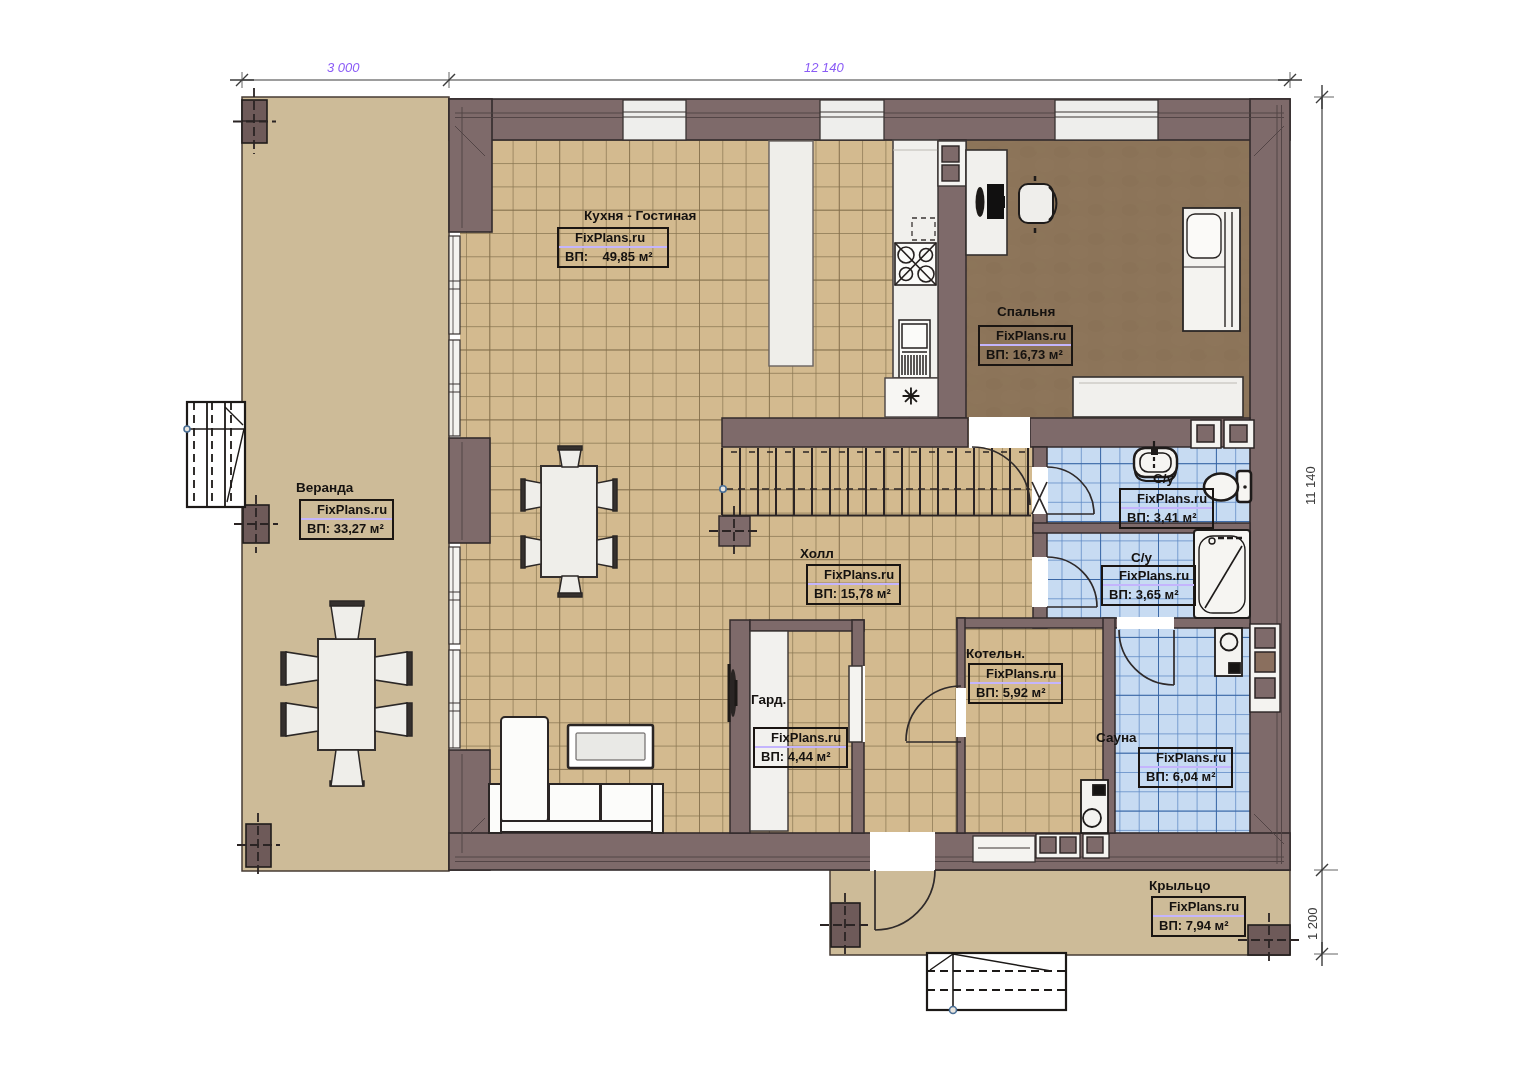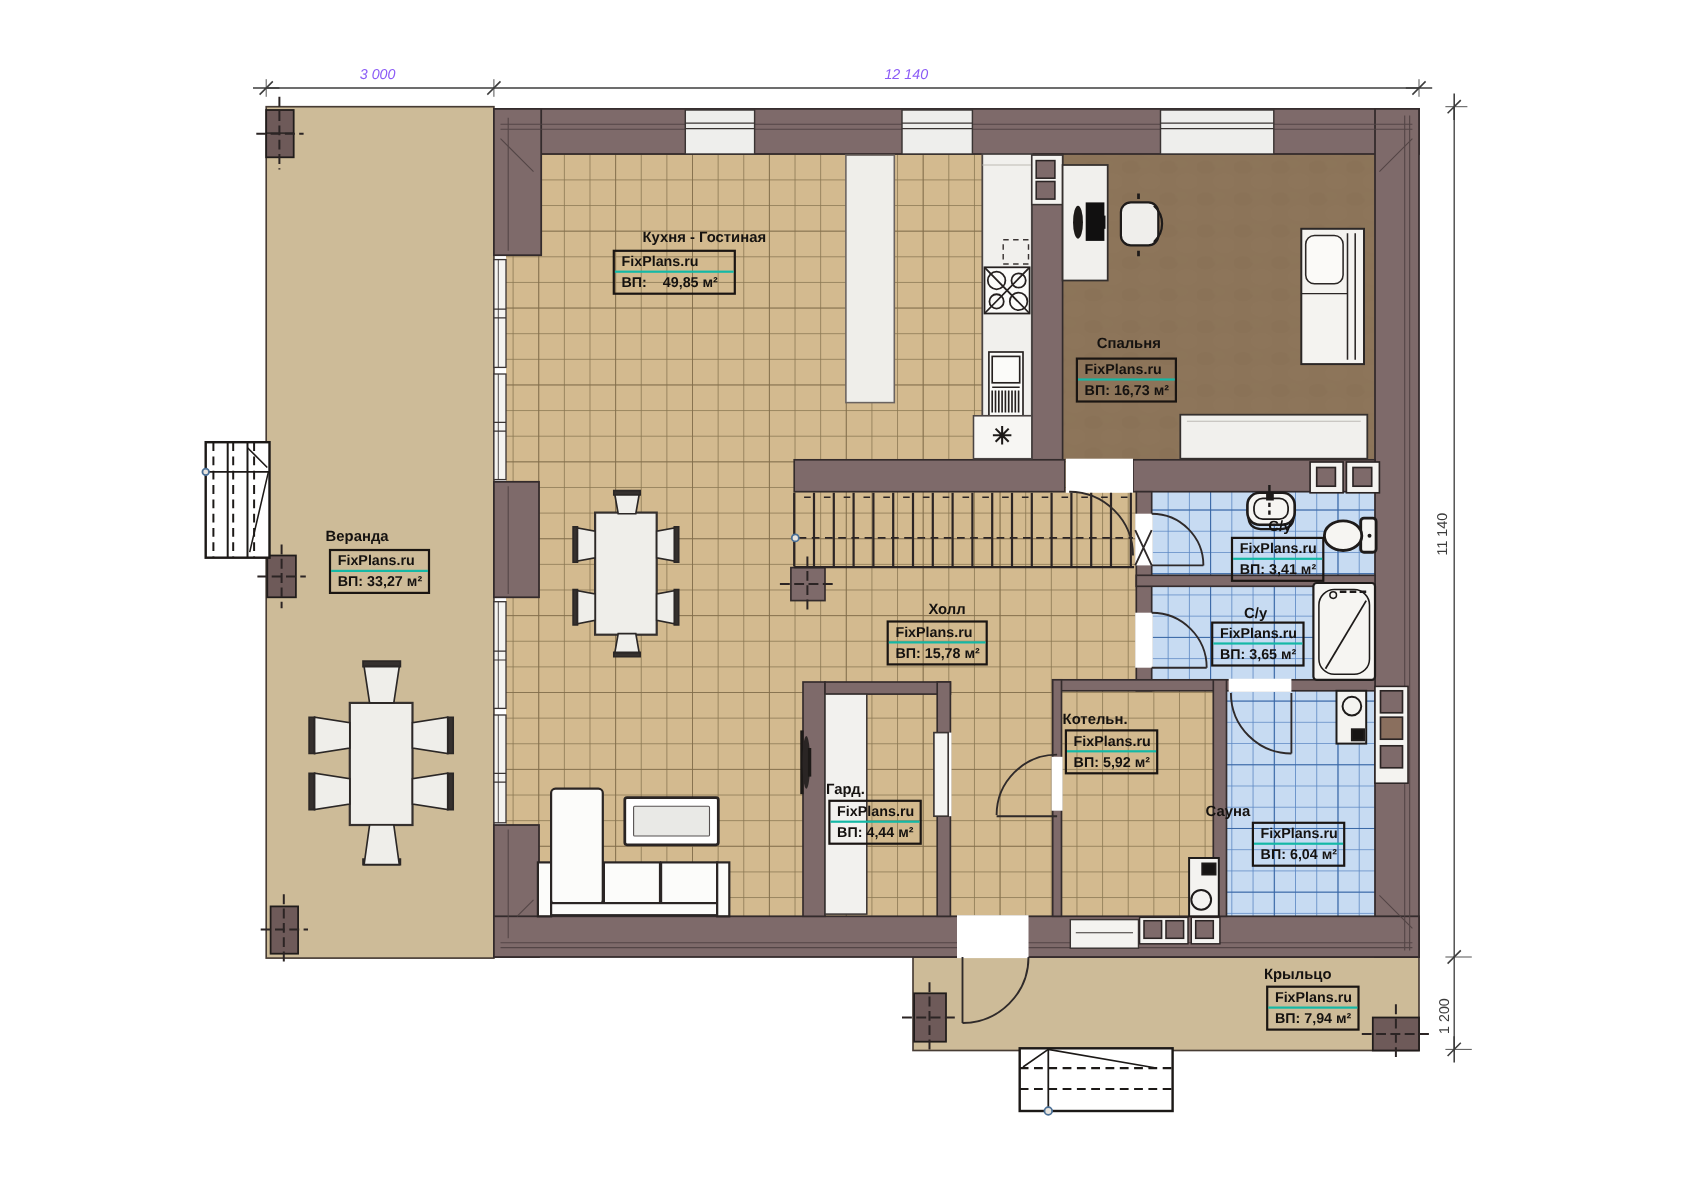--- a/index.html
+++ b/index.html
@@ -1,21 +1,21 @@
 <!DOCTYPE html>
 <html><head>
 <meta charset="utf-8">
 <style>
   html,body{margin:0;padding:0;background:#ffffff;}
   #plan{position:relative;width:1528px;height:1080px;background:#ffffff;overflow:hidden;
         font-family:"Liberation Sans", sans-serif;}
   #plan svg{position:absolute;left:0;top:0;}
   .title{position:absolute;font-weight:700;font-size:13.5px;color:#151210;white-space:nowrap;}
   .box{position:absolute;border:2px solid #1a1512;color:#151210;font-size:13px;font-weight:700;}
-  .box .r1{border-bottom:2px solid #14b8a6;padding:1px 5px 1px 6px;white-space:nowrap;}
+  .box .r1{border-bottom:2px solid #c4b5fd;padding:1px 5px 1px 16px;white-space:nowrap;}
   .box .r2{padding:1px 5px 2px 6px;white-space:nowrap;}
   .dim{position:absolute;font-size:13px;color:#8b5cf6;white-space:nowrap;font-style:italic;}
   .dimv{position:absolute;font-size:13px;color:#3c3c3c;white-space:nowrap;transform:rotate(-90deg);transform-origin:left top;}
 </style>
 </head>
 <body>
 <div id="plan">
 <svg width="1528" height="1080" viewBox="0 0 1528 1080">
 <defs>
   <pattern id="tileB" width="23.3" height="23.3" patternUnits="userSpaceOnUse">
@@ -499,27 +499,27 @@
   <div class="r1">FixPlans.ru</div>
   <div class="r2">ВП: 3,41 м²</div>
 </div>
 
 <div class="title" style="left:1131px;top:550px;">С/у</div>
 <div class="box" style="left:1101px;top:565px;">
   <div class="r1">FixPlans.ru</div>
   <div class="r2">ВП: 3,65 м²</div>
 </div>
 
-<div class="title" style="left:800px;top:546px;margin-left:44px;">Холл</div>
+<div class="title" style="left:800px;top:546px;">Холл</div>
 <div class="box" style="left:806px;top:564px;">
   <div class="r1">FixPlans.ru</div>
   <div class="r2">ВП: 15,78 м²</div>
 </div>
 
-<div class="title" style="left:751px;top:710px;">Гард.</div>
+<div class="title" style="left:751px;top:692px;">Гард.</div>
 <div class="box" style="left:753px;top:727px;">
   <div class="r1">FixPlans.ru</div>
   <div class="r2">ВП: 4,44 м²</div>
 </div>
 
 <div class="title" style="left:966px;top:646px;text-align:right;">Котельн.</div>
 <div class="box" style="left:968px;top:663px;">
   <div class="r1">FixPlans.ru</div>
   <div class="r2">ВП: 5,92 м²</div>
 </div>

